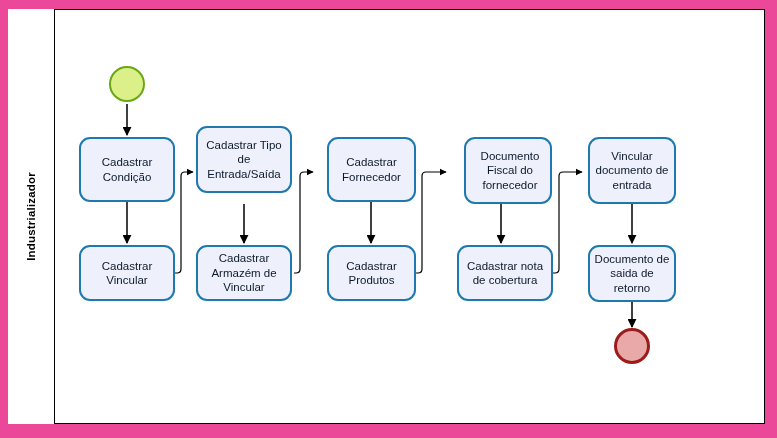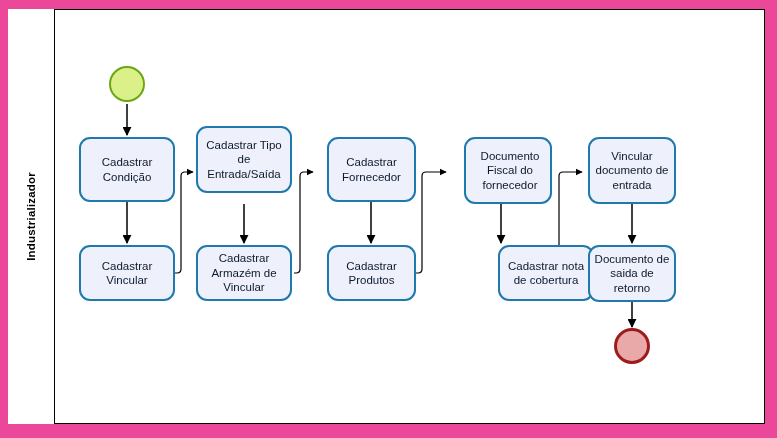--- a/index.html
+++ b/index.html
@@ -187,21 +187,21 @@
   </div>
 
   <div class="task" style="left:464px; top:137px; width:88px; height:67px;padding-left:8px;">
     <div>
       <span>Documento</span>
       <span>Fiscal do</span>
       <span>fornecedor</span>
     </div>
   </div>
 
-  <div class="task" style="left:457px; top:245px; width:96px; height:56px;margin-left:41px;">
+  <div class="task" style="left:457px; top:245px; width:96px; height:56px;">
     <div>
       <span>Cadastrar nota</span>
       <span>de cobertura</span>
     </div>
   </div>
 
   <div class="task" style="left:588px; top:137px; width:88px; height:67px;">
     <div>
       <span>Vincular</span>
       <span>documento de</span>

